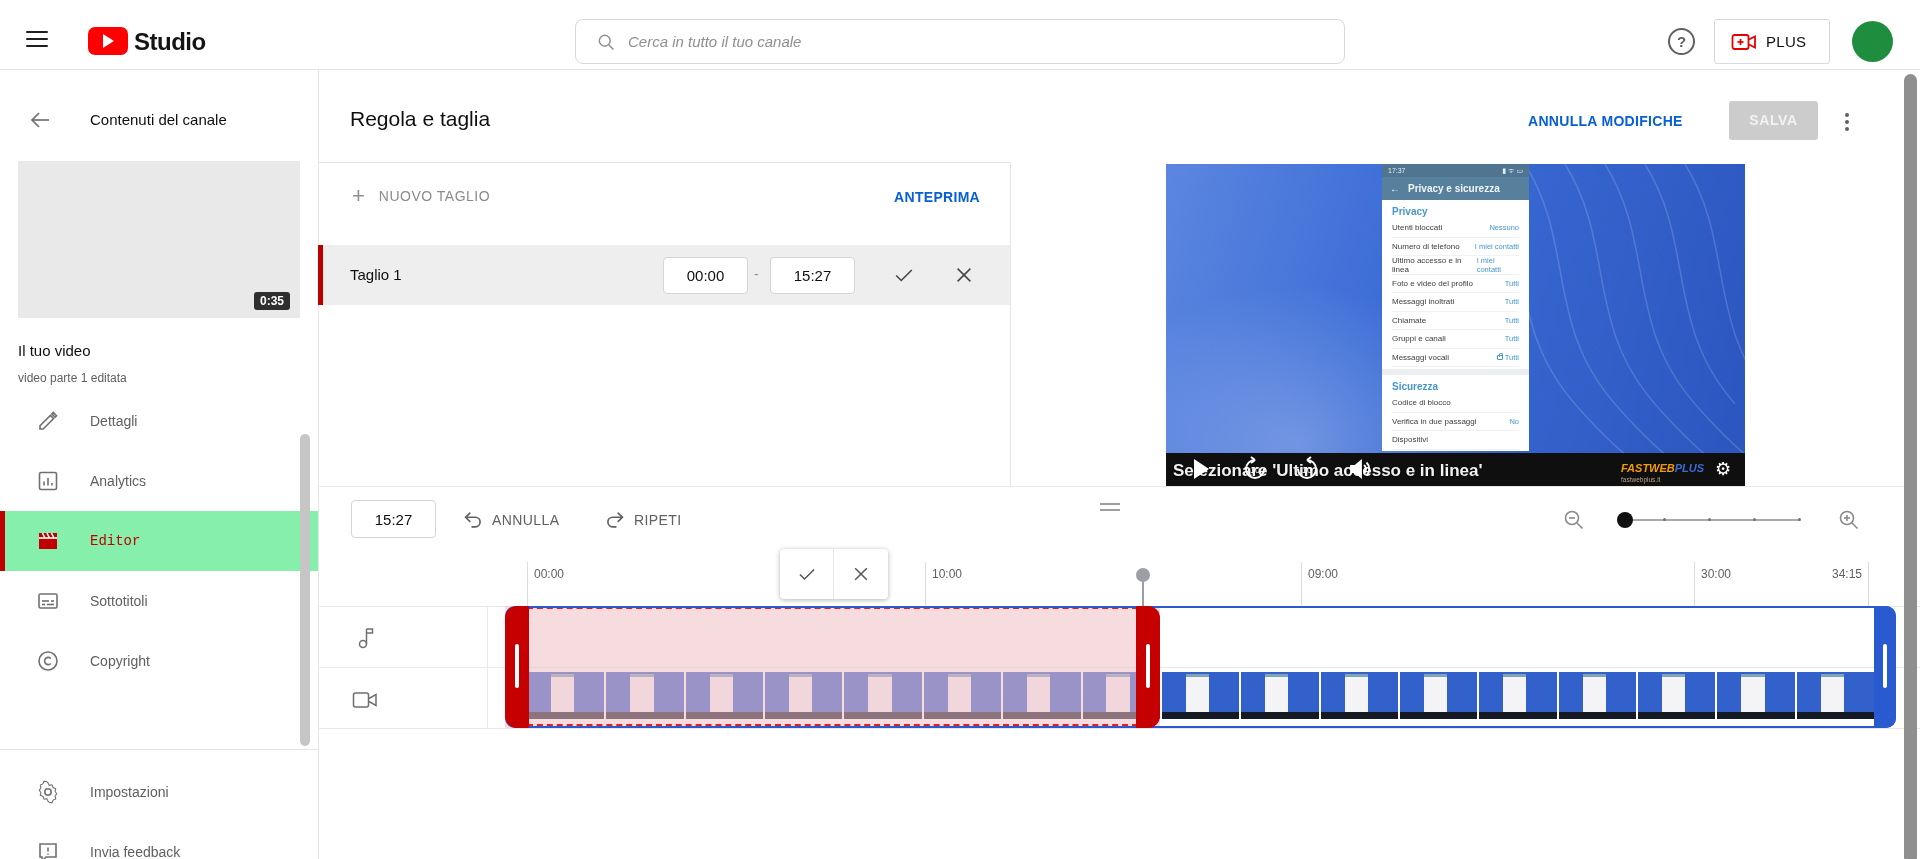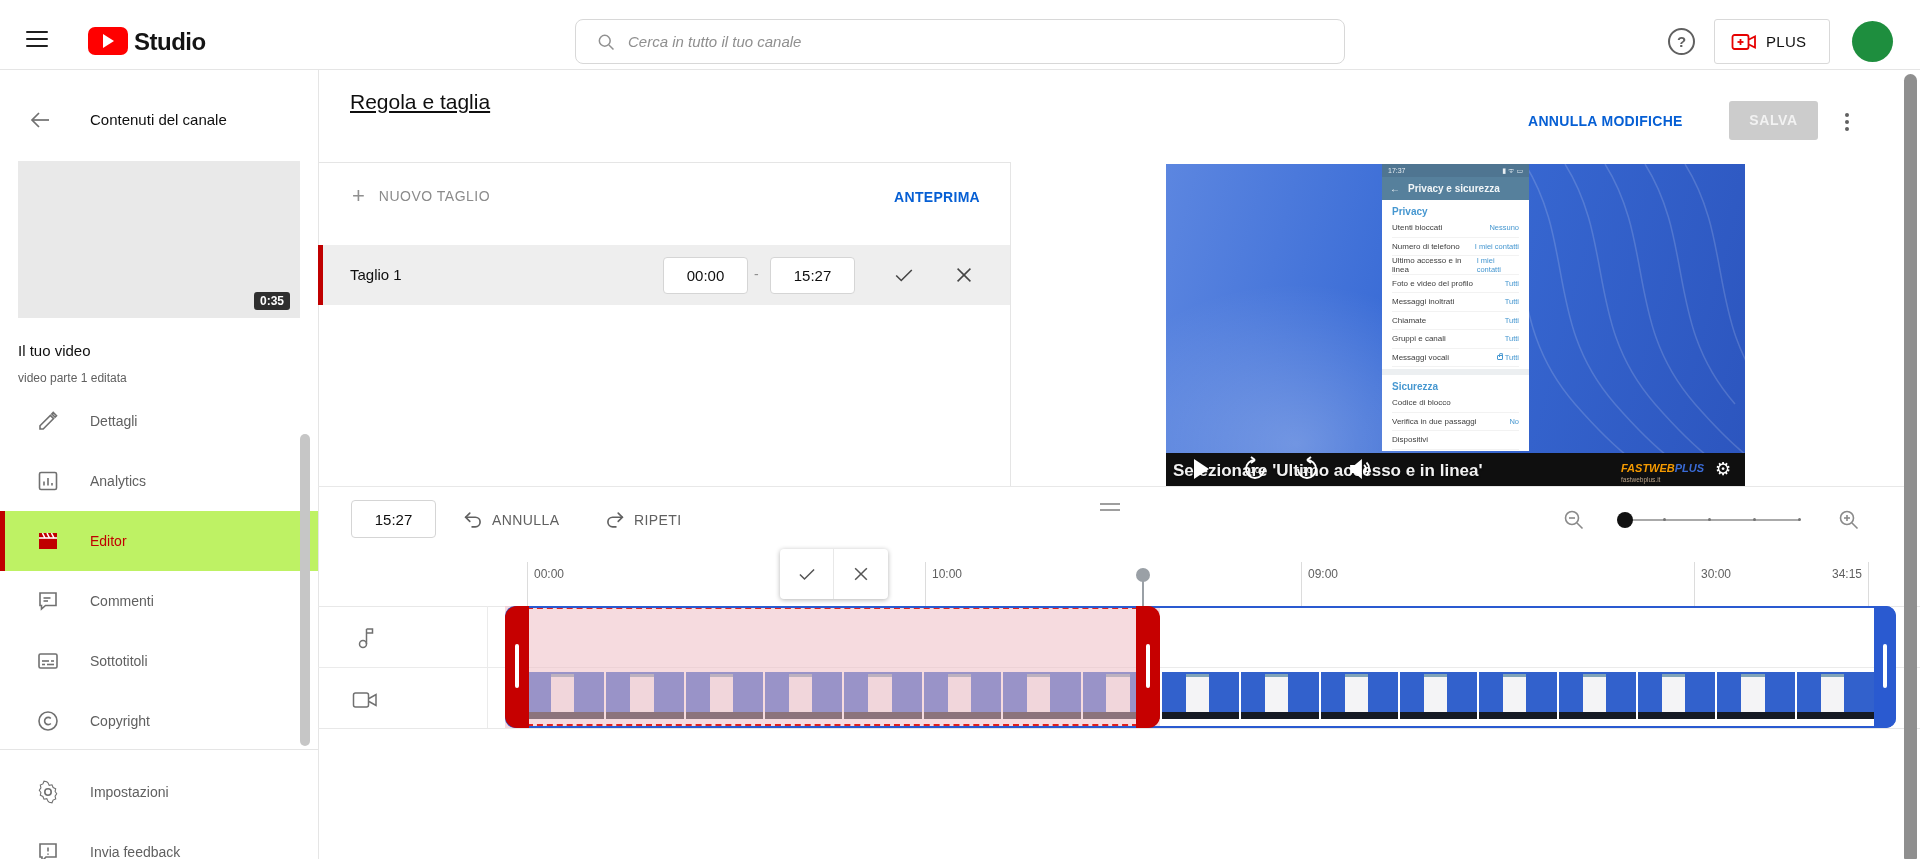--- a/index.html
+++ b/index.html
@@ -21,21 +21,21 @@
   #search-input { position:absolute; left:52px; top:1px; width:700px; height:41px; border:0; outline:none; font-size:15px; color:#606060; font-family:"Liberation Sans",sans-serif;font-style:italic; }
   #search-input::placeholder { color:#8f8f8f; }
   #help-circle { position:absolute; left:1668px; top:14px; width:27px; height:27px; border:2px solid #606060; border-radius:50%; color:#606060; font-size:15px; font-weight:bold; text-align:center; line-height:24px; }
   #crea-btn { position:absolute; left:1714px; top:5px; width:116px; height:45px; border:1px solid #d9d9d9; border-radius:3px; display:flex; align-items:center; gap:9px; padding-left:16px; background:#fff; cursor:pointer; }
   #crea-label { font-size:15px; font-weight:500; color:#0f0f0f; letter-spacing:.3px; }
   #avatar { position:absolute; left:1852px; top:7px; width:41px; height:41px; border-radius:50%; background:#1e8e3e; }
   
   .nav-row { position:relative; height:60px; display:flex; align-items:center; cursor:pointer; }
   .nav-row .nico { position:absolute; left:36px; width:24px; height:24px; }
   .nav-row .nlabel { position:absolute; left:90px; font-size:14px; color:#606060; }
-  .nav-row.active { background:#bef264; }
+  .nav-row.active { background:#86efac;font-family:Liberation Mono, monospace; }
   .nav-row.active .nlabel { color:#c00000; font-weight:500; }
   .nav-row.active::before { content:""; position:absolute; left:0; top:0; width:5px; height:100%; background:#c00000; }
   #thumb-badge { position:absolute; right:10px; bottom:8px; background:rgba(0,0,0,.8); color:#fff; font-size:12px; font-weight:bold; padding:2px 6px; border-radius:3px; }
   
   .timebox { position:absolute; width:85px; height:37px; background:#fff; border:1px solid #d5d5d5; border-radius:4px; text-align:center; font-size:15px; color:#0f0f0f; font-family:"Liberation Sans",sans-serif; }
   
   #phone { position:absolute; left:216px; top:0; width:147px; height:287px; background:#fff; overflow:hidden; font-family:"Liberation Sans",sans-serif; }
   #phone-status { height:13px; background:#4f7591; color:#e8eef2; font-size:7px; display:flex; justify-content:space-between; align-items:center; padding:0 6px; }
   #phone-header { height:23px; background:#56809c; color:#f2f6f8; font-size:10px; font-weight:bold; display:flex; align-items:center; gap:8px; padding:0 8px; }
   .phone-section-label { color:#4697d0; font-size:10px; font-weight:bold; padding:6px 10px 2px; }
@@ -139,30 +139,20 @@
               <line x1="11" y1="4" x2="13.5" y2="9"></line>
               <line x1="15.5" y1="4" x2="18" y2="9"></line>
             </g>
           </svg>
         </span>
         <span class="nlabel">Editor</span>
       </div>
       <div class="nav-row">
         <span class="nico icon">
           <svg width="24" height="24" viewBox="0 0 24 24" fill="none" stroke="#707070" stroke-width="1.6">
-            <path d="M4 4h16v12.5H9.5L5.5 20v-3.5H4z"></path>
-            <line x1="7.5" y1="9" x2="14.5" y2="9"></line>
-            <line x1="7.5" y1="12" x2="12" y2="12"></line>
-          </svg>
-        </span>
-        <span class="nlabel">Commenti</span>
-      </div>
-      <div class="nav-row">
-        <span class="nico icon">
-          <svg width="24" height="24" viewBox="0 0 24 24" fill="none" stroke="#707070" stroke-width="1.6">
             <rect x="3" y="5" width="18" height="14" rx="1.5"></rect>
             <line x1="6" y1="12" x2="13" y2="12"></line>
             <line x1="15" y1="12" x2="18" y2="12"></line>
             <line x1="6" y1="15.5" x2="9" y2="15.5"></line>
             <line x1="11" y1="15.5" x2="18" y2="15.5"></line>
           </svg>
         </span>
         <span class="nlabel">Sottotitoli</span>
       </div>
       <div class="nav-row">
@@ -192,21 +182,21 @@
             <path d="M4 4h16v13H10l-4 4v-4H4z"></path>
             <line x1="12" y1="7.5" x2="12" y2="11.5"></line>
             <line x1="12" y1="13.6" x2="12" y2="14.8"></line>
           </svg>
         </span>
         <span class="nlabel">Invia feedback</span>
       </div>
     </div>
   <div class="abs" style="left:300px;top:420px;width:10px;height:312px;background:#c6c6c6;border-radius:5px;"></div>
 
-  <div class="abs" style="left:350px;top:76px;font-size:21px;font-weight:500;text-decoration:underline;">Regola e taglia</div>
+  <div class="abs" style="left:350px;top:93px;font-size:21px;font-weight:500;">Regola e taglia</div>
   <div class="abs" style="left:1528px;top:99px;width:180px;font-size:14px;font-weight:bold;letter-spacing:.3px;color:#065fd4;cursor:pointer;">ANNULLA MODIFICHE</div>
   <div class="abs" style="left:1729px;top:87px;width:89px;height:39px;background:#cccccc;border-radius:3px;color:#f2f2f2;font-size:14px;font-weight:bold;letter-spacing:.6px;text-align:center;line-height:39px;">SALVA</div>
   <div class="abs" style="left:1843px;top:96px;width:8px;cursor:pointer;">
     <div class="kdot"></div>
       <div class="kdot"></div>
       <div class="kdot"></div>
   </div>
 
   <div class="hline" style="left:318px;top:148px;width:692px;"></div>
   <div class="vline" style="left:1010px;top:148px;height:324px;"></div>

